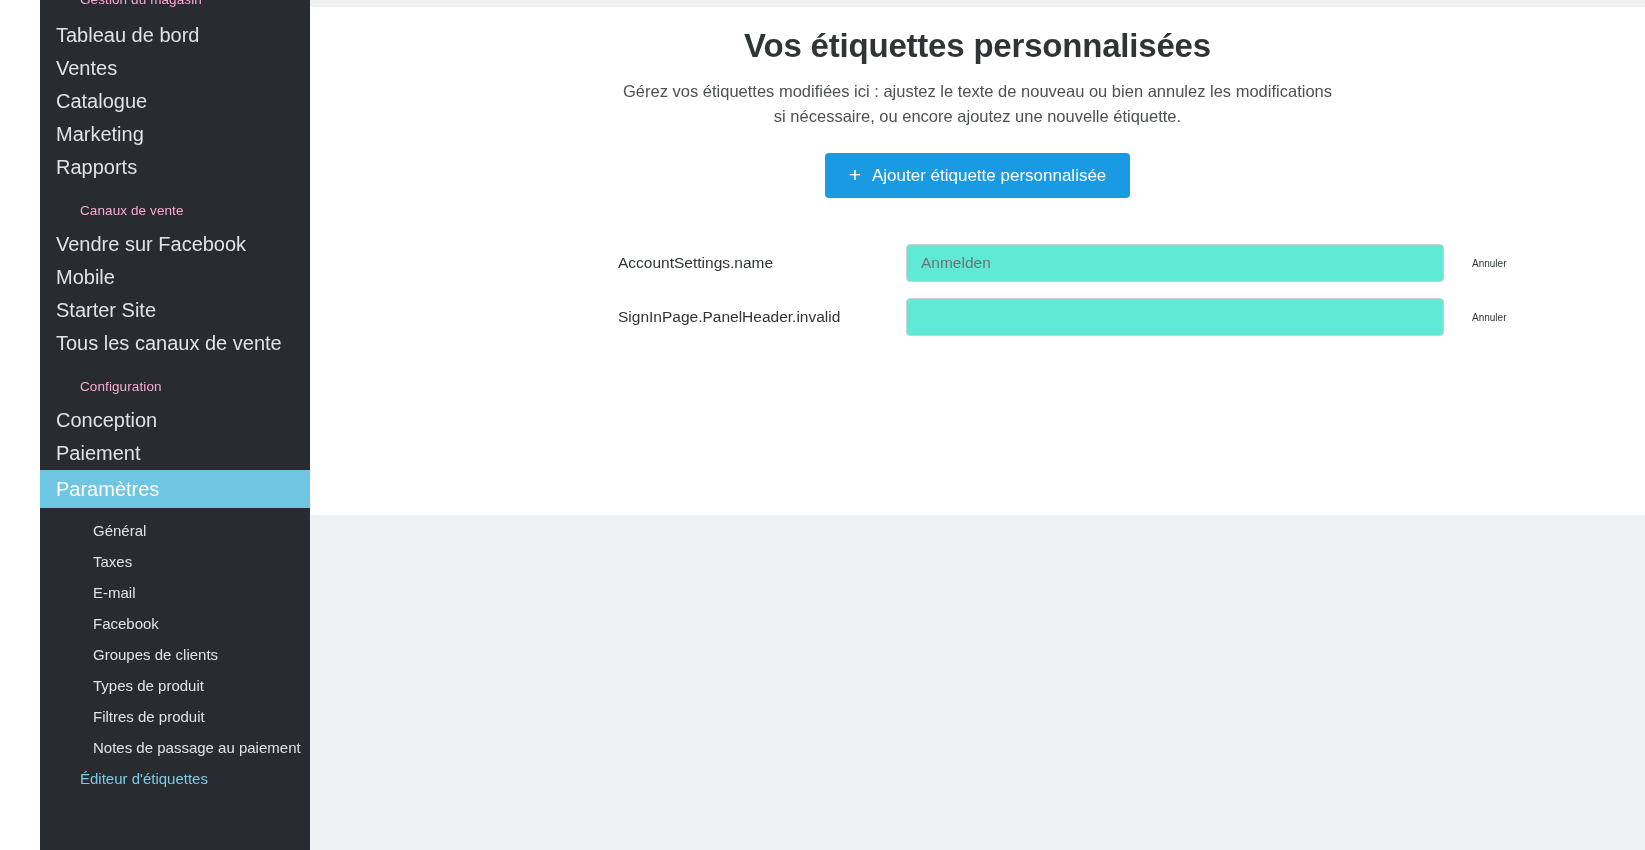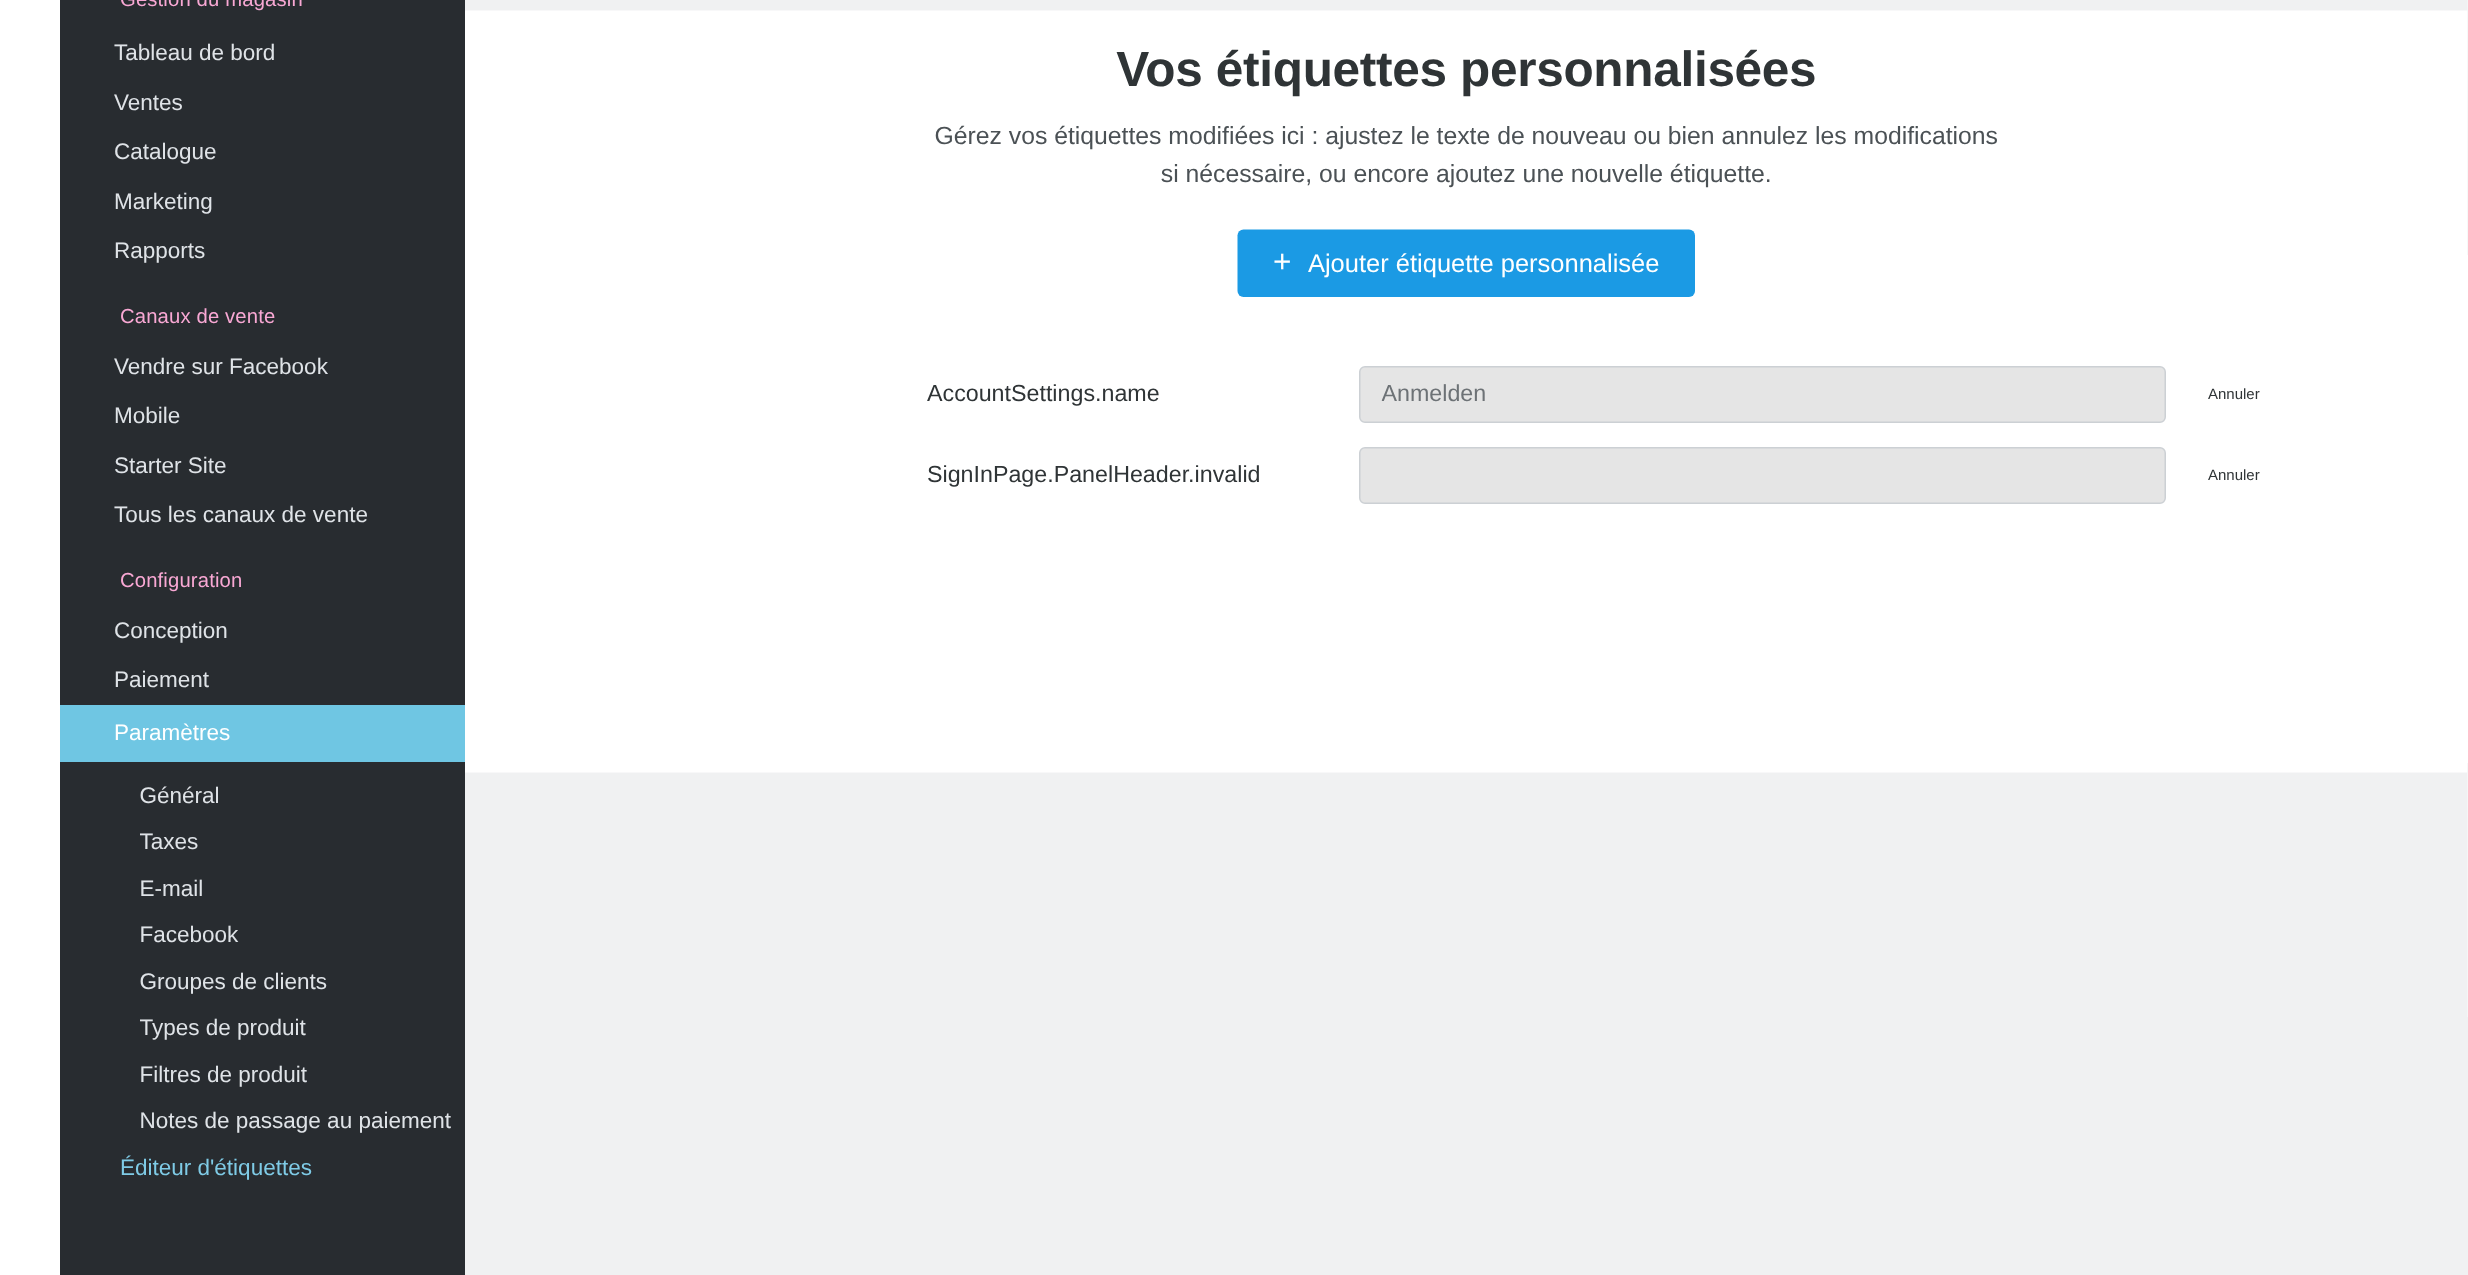--- a/index.html
+++ b/index.html
@@ -40,24 +40,24 @@
     line-height: 18px;
     padding: 0 16px 0 40px;
     margin: 18px 0 8px 0;
     letter-spacing: 0.1px;
     white-space: nowrap;
   }
 
   .nav-item {
     display: block;
     color: #dfe3e7;
-    font-size: 15px;
+    font-size: 20px;
     line-height: 33px;
     height: 33px;
-    padding: 0 0 0 36px;
+    padding: 0 0 0 16px;
     white-space: nowrap;
     cursor: pointer;
     box-sizing: border-box;
   }
   .nav-item.active {
     background: #6fc6e3;
     color: #ffffff;
     height: 38px;
     line-height: 38px;
     width: 270px;
@@ -180,21 +180,21 @@
     color: #2f3436;
     font-weight: 400;
     white-space: nowrap;
   }
 
   .label-input {
     width: 538px;
     flex: 0 0 538px;
     height: 38px;
     box-sizing: border-box;
-    background: #e5e5e5;
+    background: #5eead4;
     border: 1px solid #ccd0d4;
     border-radius: 4px;
     padding: 0 14px;
     font-size: 15.5px;
     color: #6d7276;
     font-family: "Liberation Sans", sans-serif;
     outline: none;
   }
   .label-input::placeholder { color: #6d7276; opacity: 1; }
 

